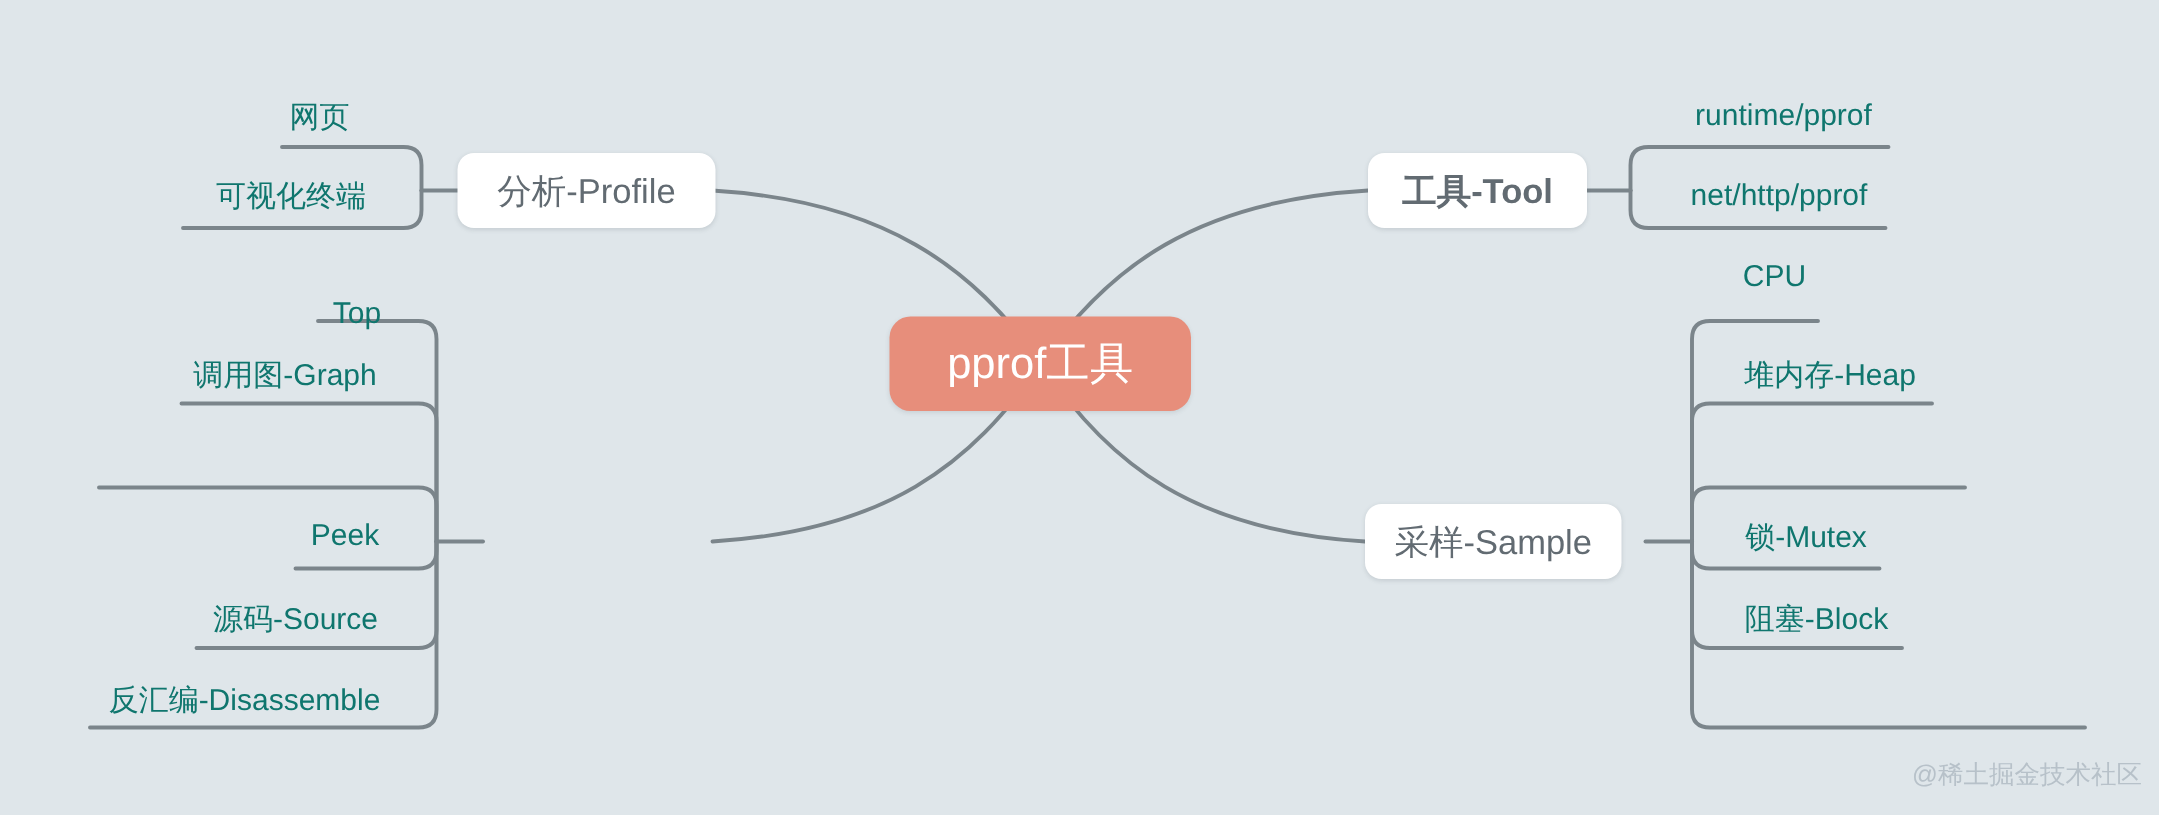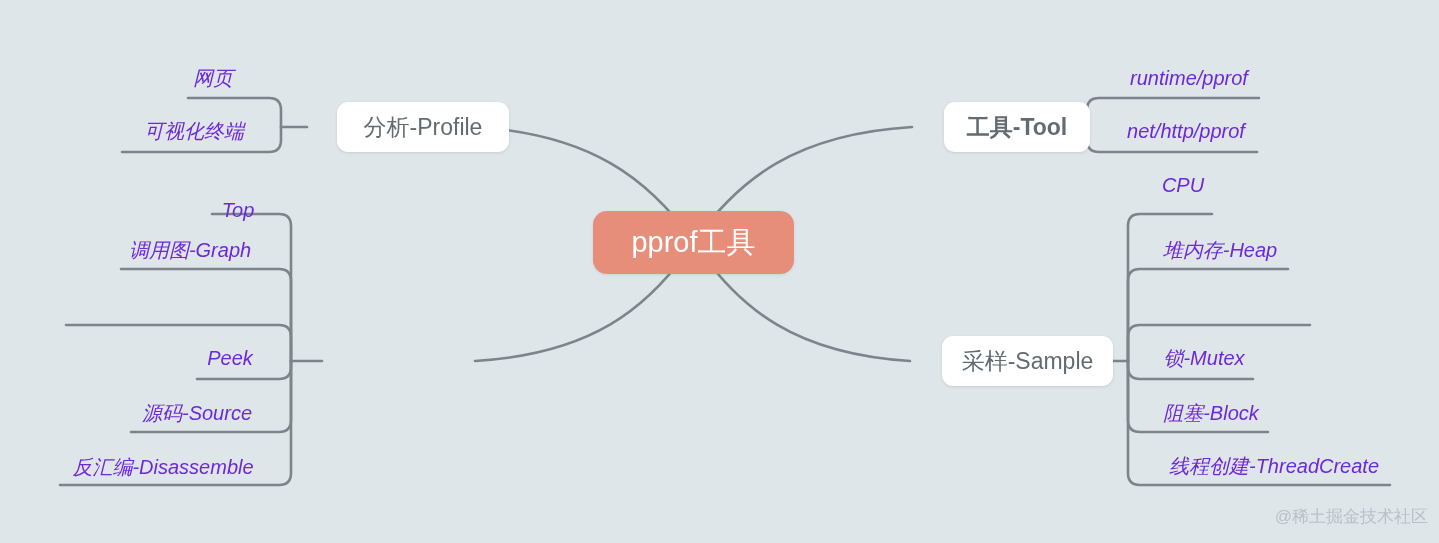--- a/index.html
+++ b/index.html
@@ -46,29 +46,27 @@
     position: absolute;
     background: #ffffff;
     border-radius: 11px;
     color: #626b72;
     font-size: 23px;
     display: flex;
     align-items: center;
     justify-content: center;
     white-space: nowrap;
     box-shadow: 0 1px 3px rgba(90,100,110,0.18);
-    margin-left: 32px;
   }
   .leaf-label {
     position: absolute;
     transform: translate(-50%, -50%);
-    color: #6d28d9;
+    color: #0f766e;
     font-size: 20px;
     white-space: nowrap;
-    font-style: italic;
   }
   .watermark {
     position: absolute;
     right: 11px;
     top: 505px;
     color: #b7c1c9;
     font-size: 17px;
     white-space: nowrap;
   }
 </style>
@@ -124,17 +122,16 @@
   <div class="leaf-label" style="left:238px;top:210px;">Top</div>
   <div class="leaf-label" style="left:190px;top:250px;">调用图-Graph</div>
   <div class="leaf-label" style="left:230px;top:358px;">Peek</div>
   <div class="leaf-label" style="left:197px;top:413px;">源码-Source</div>
   <div class="leaf-label" style="left:163px;top:467px;">反汇编-Disassemble</div>
 
   <div class="leaf-label" style="left:1183px;top:185px;">CPU</div>
   <div class="leaf-label" style="left:1220px;top:250px;">堆内存-Heap</div>
   <div class="leaf-label" style="left:1204px;top:358px;">锁-Mutex</div>
   <div class="leaf-label" style="left:1211px;top:413px;">阻塞-Block</div>
-  <div class="leaf-label" style="left:1274px;top:466px;">线程创建-ThreadCreate</div>
 
   <div class="watermark">@稀土掘金技术社区</div>
 
 </div>
 
 </body></html>

